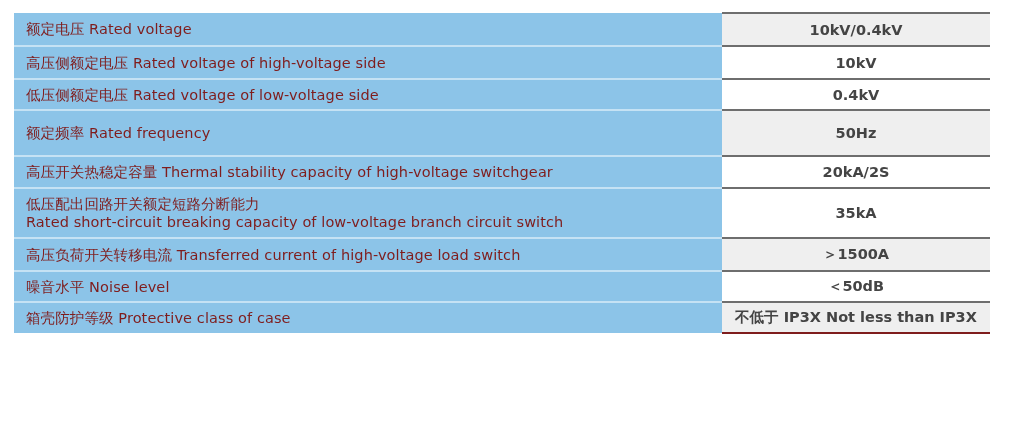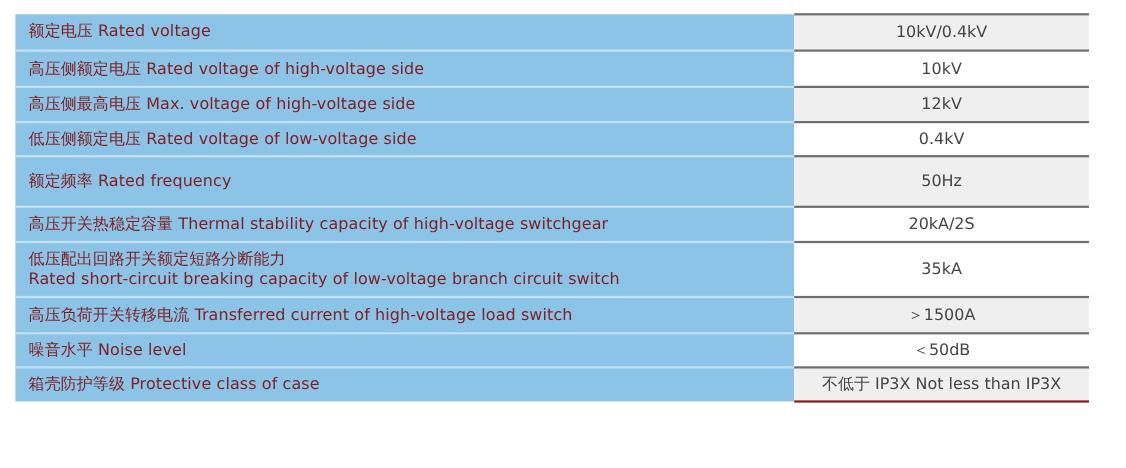--- a/index.html
+++ b/index.html
@@ -7,21 +7,21 @@
            font-family: "DejaVu Sans", "Liberation Sans", sans-serif; }
     .spec-table { position: absolute; left: 14px; top: 12px; width: 976px;
                   border-collapse: collapse; table-layout: fixed; }
     .spec-table td { padding: 0; vertical-align: middle; }
     .col-label { width: 708px; }
     .col-value { width: 268px; }
     .label-cell { background: #8cc4e8; color: #7f1d1d; font-size: 14.5px;
                   padding-left: 12px !important; border-bottom: 2px solid #c5e2f4;
                   line-height: 18px; letter-spacing: 0.1px; }
     .value-cell { color: #444444; font-size: 14.5px; text-align: center;
-                  border-top: 2px solid #6e6e6e; }
+                  border-top: 2px solid #6e6e6e; font-weight: bold; }
     .value-cell.gray { background: #efefef; }
     .value-cell.white { background: #ffffff; }
     .spec-table tr:last-child .value-cell { border-bottom: 2px solid #7f1d1d; }
     .spec-table tr:last-child .label-cell { border-bottom: none; }
     .line { display: block; }
   </style>
 </head>
 <body>
 
 <table class="spec-table">
@@ -30,24 +30,20 @@
       <col class="col-value">
     </colgroup>
   <tbody>
     <tr style="height:33px">
       <td class="label-cell">额定电压 Rated voltage</td>
       <td class="value-cell gray">10kV/0.4kV</td>
     </tr>
     <tr style="height:33px">
       <td class="label-cell">高压侧额定电压 Rated voltage of high-voltage side</td>
       <td class="value-cell white">10kV</td>
-    </tr>
-    <tr style="height:32px">
-      <td class="label-cell">高压侧最高电压 Max. voltage of high-voltage side</td>
-      <td class="value-cell gray">12kV</td>
     </tr>
     <tr style="height:31px">
       <td class="label-cell">低压侧额定电压 Rated voltage of low-voltage side</td>
       <td class="value-cell white">0.4kV</td>
     </tr>
     <tr style="height:46px">
       <td class="label-cell">额定频率 Rated frequency</td>
       <td class="value-cell gray">50Hz</td>
     </tr>
     <tr style="height:32px">

